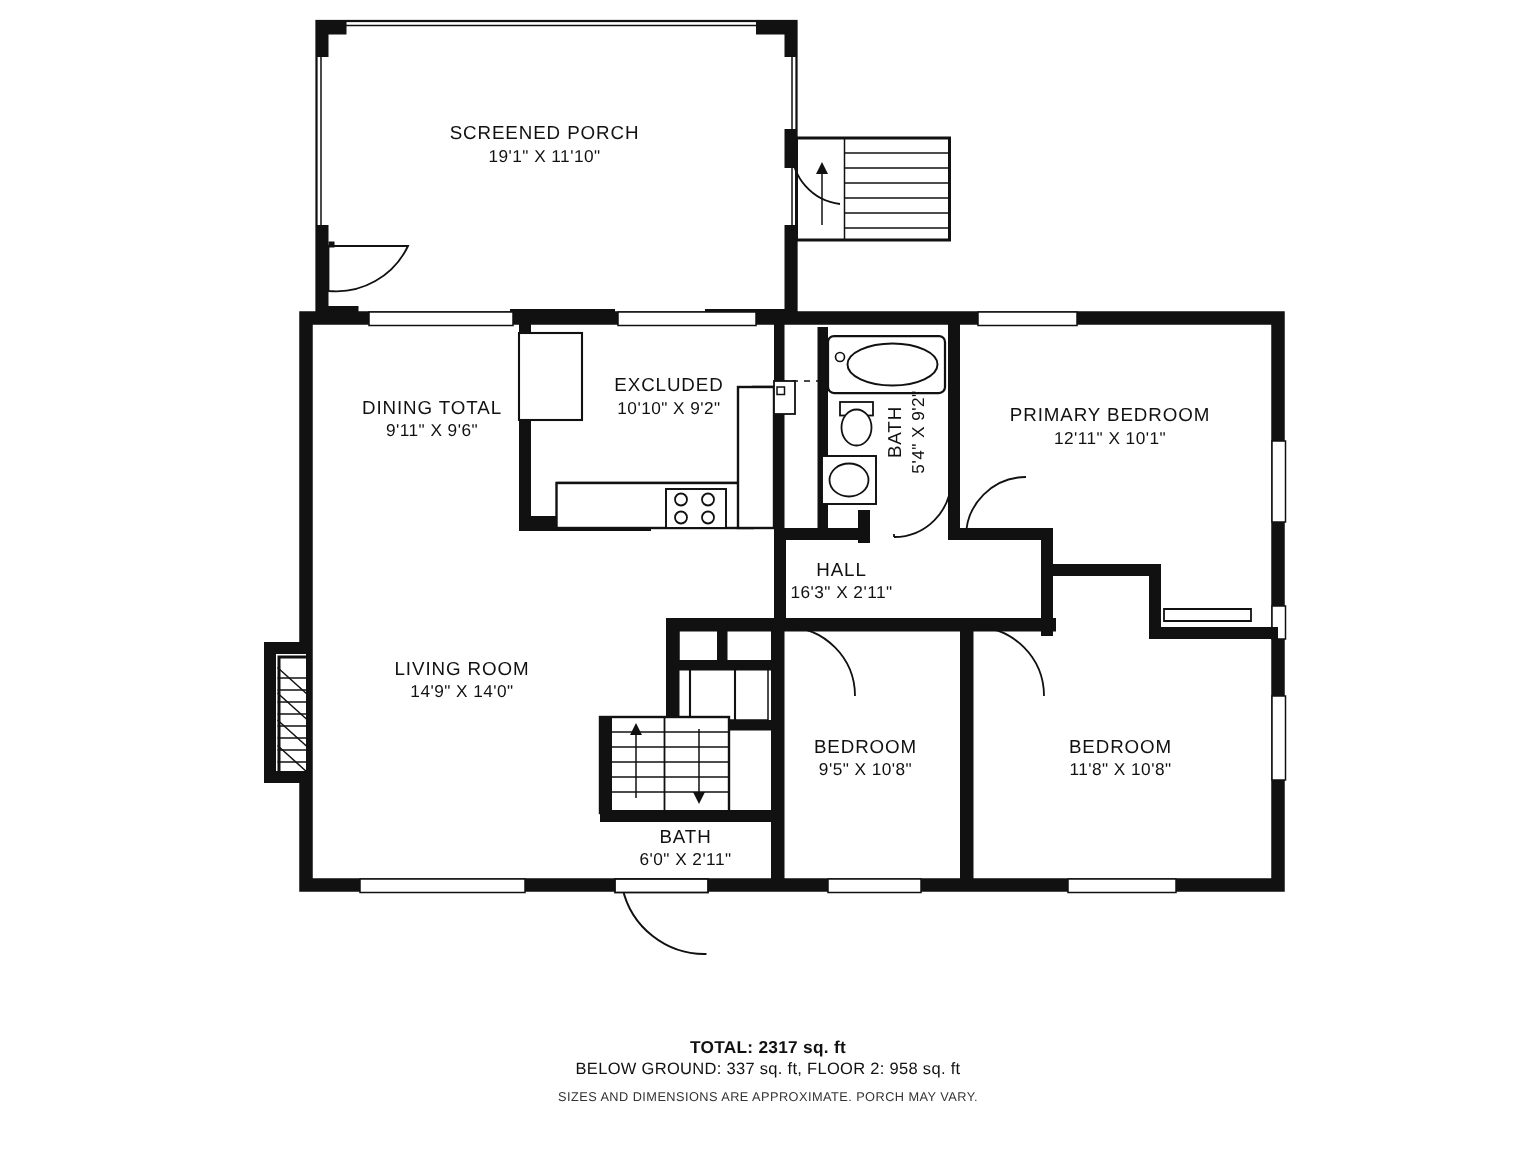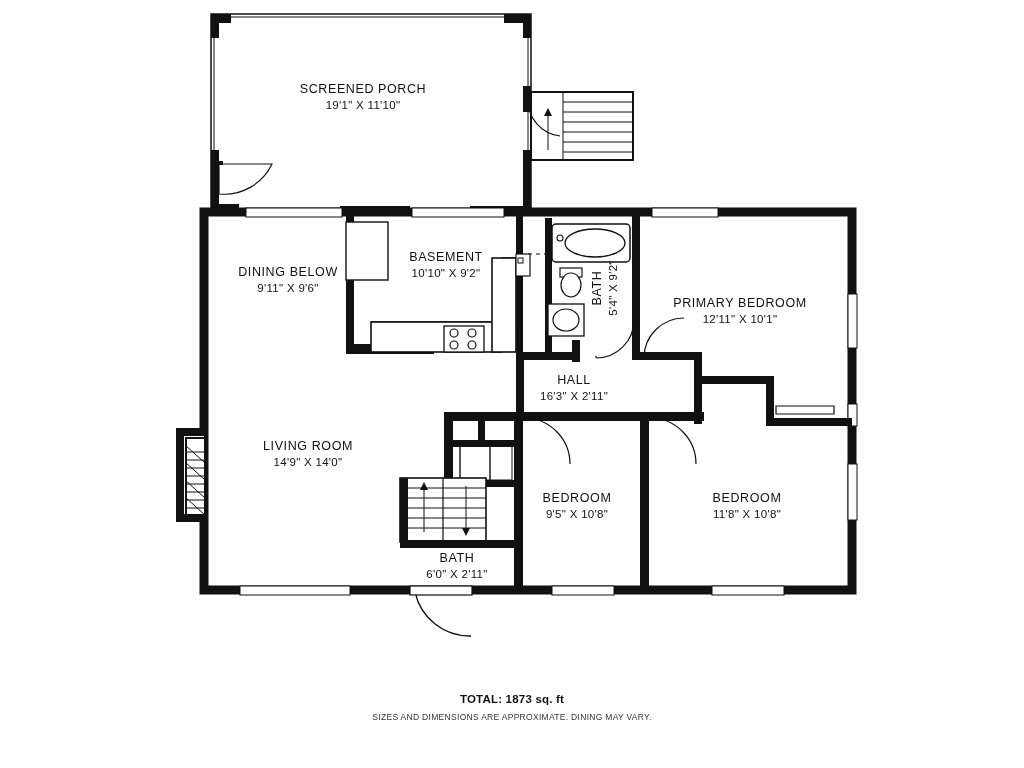--- a/index.html
+++ b/index.html
@@ -265,40 +265,40 @@
       <rect x="400" y="478" width="8" height="70" fill="#111111"></rect>
     </g>
   </svg>
 
   <div class="room-label" style="left:363px; top:97px; transform:translate(-50%,-50%);">
     <span class="room-name">SCREENED PORCH</span>
     <span class="room-dims">19'1" X 11'10"</span>
   </div>
 
   <div class="room-label" style="left:288px; top:280px; transform:translate(-50%,-50%);">
-    <span class="room-name">DINING BELOW</span>
+    <span class="room-name">DINING TOTAL</span>
     <span class="room-dims">9'11" X 9'6"</span>
   </div>
 
   <div class="room-label" style="left:446px; top:265px; transform:translate(-50%,-50%);">
-    <span class="room-name">BASEMENT</span>
+    <span class="room-name">EXCLUDED</span>
     <span class="room-dims">10'10" X 9'2"</span>
   </div>
 
   <div class="room-label vert-label" style="left:605px; top:288px; transform:translate(-50%,-50%) rotate(-90deg);">
     <span class="room-name">BATH</span>
     <span class="room-dims">5'4" X 9'2"</span>
   </div>
 
-  <div class="room-label" style="left:740px; top:285px; transform:translate(-50%,-50%);margin-top:26px;">
+  <div class="room-label" style="left:740px; top:285px; transform:translate(-50%,-50%);">
     <span class="room-name">PRIMARY BEDROOM</span>
     <span class="room-dims">12'11" X 10'1"</span>
   </div>
 
-  <div class="room-label" style="left:574px; top:388px; transform:translate(-50%,-50%);">
+  <div class="room-label" style="left:561px; top:388px; transform:translate(-50%,-50%);">
     <span class="room-name">HALL</span>
     <span class="room-dims">16'3" X 2'11"</span>
   </div>
 
   <div class="room-label" style="left:308px; top:454px; transform:translate(-50%,-50%);">
     <span class="room-name">LIVING ROOM</span>
     <span class="room-dims">14'9" X 14'0"</span>
   </div>
 
   <div class="room-label" style="left:577px; top:506px; transform:translate(-50%,-50%);">
@@ -310,17 +310,18 @@
     <span class="room-name">BEDROOM</span>
     <span class="room-dims">11'8" X 10'8"</span>
   </div>
 
   <div class="room-label" style="left:457px; top:566px; transform:translate(-50%,-50%);">
     <span class="room-name">BATH</span>
     <span class="room-dims">6'0" X 2'11"</span>
   </div>
 
   <div class="footer" style="top:693px;">
-    <div class="footer-total">TOTAL: 1873 sq. ft</div>
-    <div class="footer-fine">SIZES AND DIMENSIONS ARE APPROXIMATE. DINING MAY VARY.</div>
+    <div class="footer-total">TOTAL: 2317 sq. ft</div>
+    <div class="footer-line">BELOW GROUND: 337 sq. ft, FLOOR 2: 958 sq. ft</div>
+    <div class="footer-fine">SIZES AND DIMENSIONS ARE APPROXIMATE. PORCH MAY VARY.</div>
   </div>
 
 </div>
 
 </body></html>

